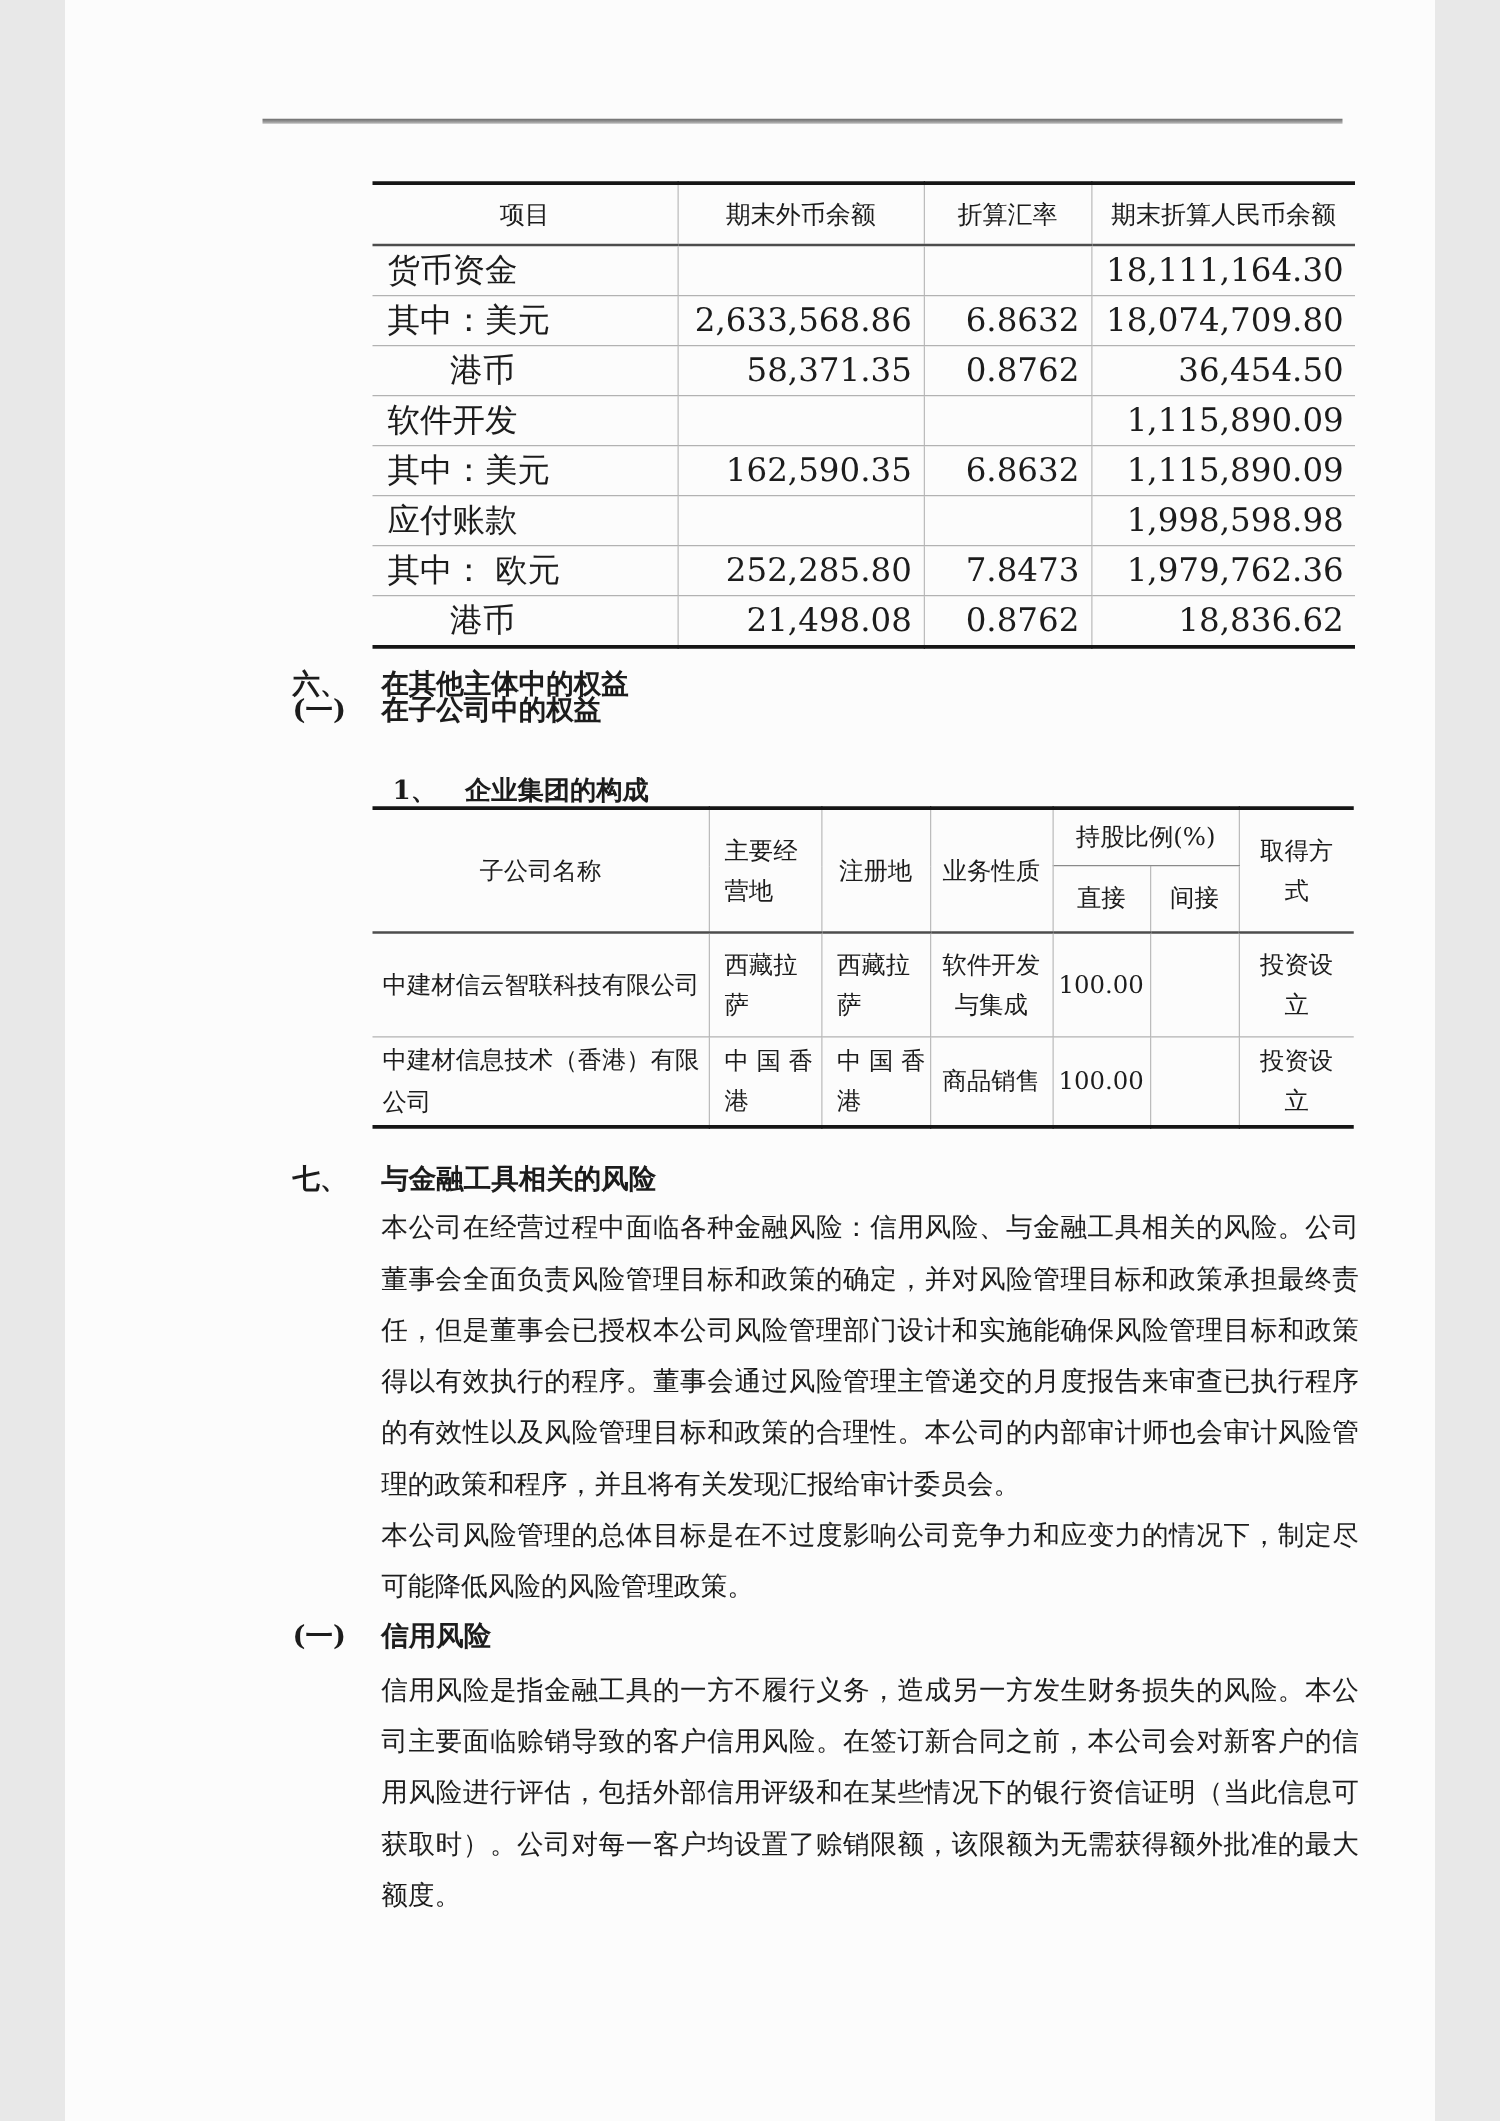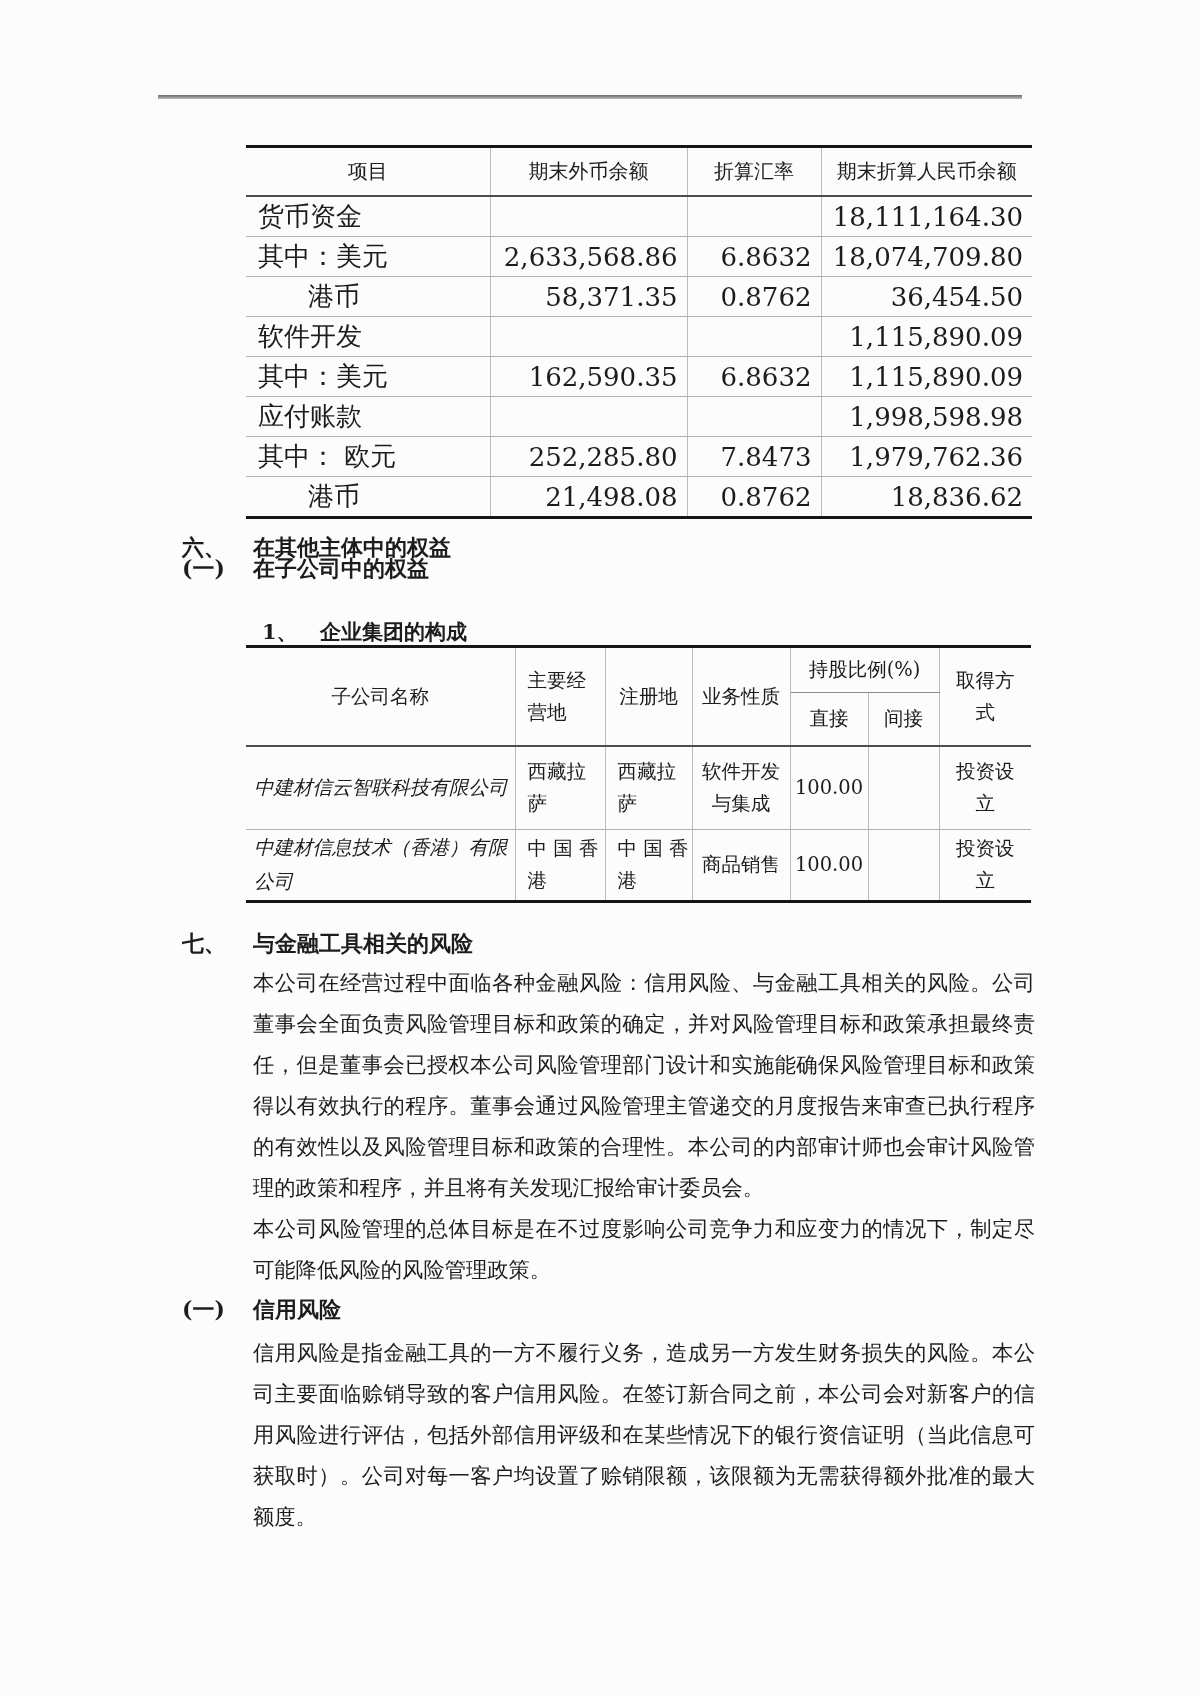--- a/index.html
+++ b/index.html
@@ -1,18 +1,18 @@
 <!DOCTYPE html>
 <html><head>
 <meta charset="utf-8">
 <style>
   html,body{margin:0;padding:0;background:#e8e8e8;}
   .page{
     position:relative;
-    width:1200px;height:1697px;
+    width:1096px;height:1697px;
     margin:0 auto;
     background:#fcfcfc;
     font-family:"DejaVu Serif","Liberation Serif",serif;
     color:#1c1c1c;
     overflow:hidden;
   }
   
   .top-rule{
     position:absolute;left:158px;top:95px;width:864px;height:4px;
     background:linear-gradient(to bottom,#6e6e6e 0%,#8d8d8d 45%,#bdbdbd 100%);
@@ -50,21 +50,21 @@
   .t2 .vsep{border-right:1px solid #bcbcbc;}
   .t2 thead .hr1 th{height:42px;}
   .t2 thead .hr2 th{height:50px;}
   .t2 thead th.span2{border-bottom:2px solid #4d4d4d;}
   .t2 thead th.holding{border-bottom:1px solid #8a8a8a;}
   .t2 thead .hr2 th{border-bottom:2px solid #4d4d4d;}
   .t2 tbody td{border-bottom:1px solid #b2b2b2;}
   .t2 tbody tr:last-child td{border-bottom:none;}
   .t2 tbody .r1 td{height:80px;}
   .t2 tbody .r2 td{height:66px;}
-  .t2 .name{text-align:left;padding-left:8px;line-height:34px;font-style:italic;}
+  .t2 .name{text-align:left;padding-left:8px;line-height:34px;}
   .t2 .place{text-align:left;padding-left:12px;}
   .pre{white-space:pre-line;}
   
   .bodyblock{
     position:absolute;left:253px;width:782px;
     font-size:21.3px;line-height:41px;
     text-align:justify;
   }
   .bodyblock p{margin:0;}
   .b1{top:962px;}

